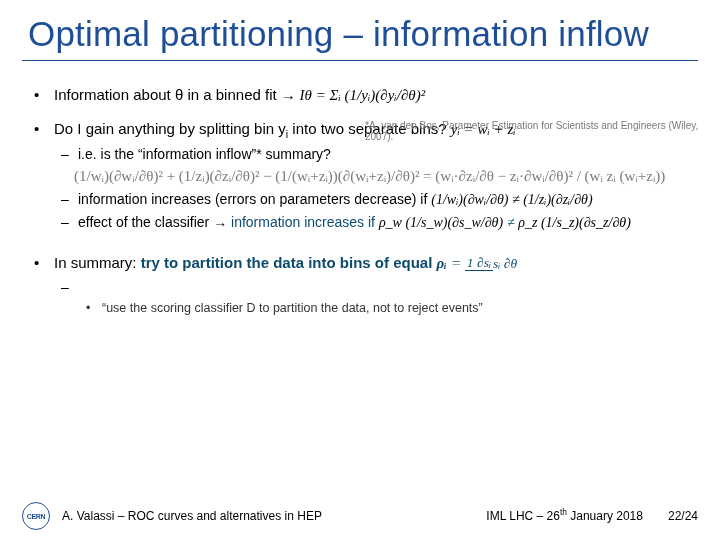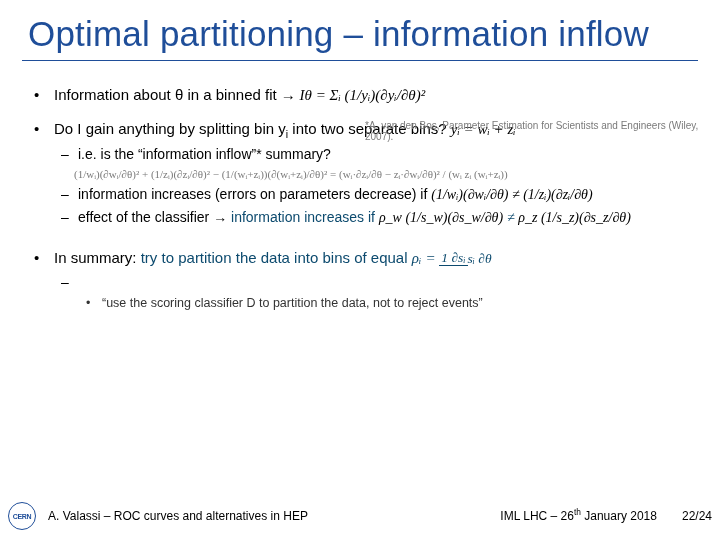--- a/index.html
+++ b/index.html
@@ -13,32 +13,32 @@
   .bullet{display:flex;gap:10px;margin-top:14px;font-size:15px;line-height:1.35}
   .bmark{width:10px;flex:0 0 10px}
   .sub{display:flex;gap:8px;margin:6px 0 0 26px;font-size:14px}
   .dash{flex:0 0 10px;text-align:center}
   .quote{display:flex;gap:8px;margin:6px 0 0 52px;font-size:12.5px;color:#333}
   .qdot{flex:0 0 8px}
   .red{color:#0c4a6e}
   .gray{color:#7a7a7a}
   .small{font-size:10px;color:#7a7a7a}
   .eq{font-family:'Times New Roman',serif;font-style:italic}
-  .eqblock{margin:6px 0 6px 40px;font-size:11px;font-family:'Times New Roman',serif}
+  .eqblock{margin:6px 0 6px 40px;font-size:15px;font-family:'Times New Roman',serif}
   .footnote{position:absolute;left:365px;top:120px}
   .footer{position:absolute;bottom:10px;left:0;right:0;display:flex;
-          align-items:center;padding:0 8px;font-size:12px}
+          align-items:center;padding:0 22px;font-size:12px}
   .logo{width:26px;height:26px;border:1.6px solid #1f4e99;border-radius:50%;
         display:flex;align-items:center;justify-content:center;color:#1f4e99;
         font-size:7px;font-weight:bold;letter-spacing:-.3px}
   .foot-left{margin-left:12px}
   .foot-mid{margin-left:auto}
   .foot-right{margin-left:25px}
   sup,sub{font-size:.7em;line-height:0}
-  b{font-weight:400}
+  b{font-weight:700}
   .frac{display:inline-flex;vertical-align:middle;
         text-align:center;font-size:.9em;line-height:1}
   .frac .n{border-bottom:1px solid currentColor;padding:0 2px 1px}
   .frac .d{padding-top:1px}
 </style>
 </head>
 <body>
 
 <div class="title">Optimal partitioning – information inflow</div>
 <div class="hr"></div>

